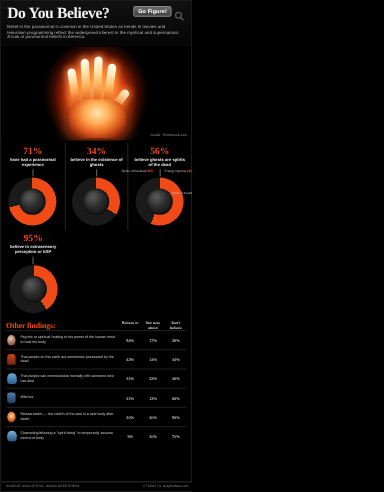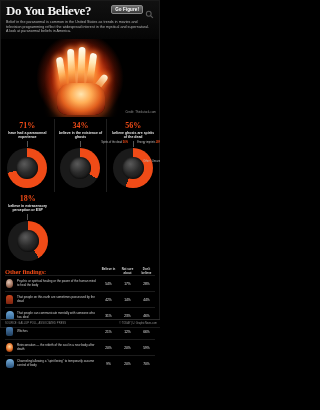--- a/index.html
+++ b/index.html
@@ -1,21 +1,21 @@
 <!DOCTYPE html>
 <html><head>
 <meta charset="utf-8">
 <style>
   * { margin:0; padding:0; box-sizing:border-box; }
   body {
     width:160px; height:410px; overflow:hidden;
     background:#000; font-family:"Liberation Sans", sans-serif;
     color:#fff; position:relative;
   }
-  .page { width:160px; height:328px; position:relative; background:#000;
+  .page { width:160px; height:410px; position:relative; background:#000;
           border:1px solid #1a1a1a; }
 
   
   .header { position:relative; padding:3px 5px 0 5px; height:38px;
             background:linear-gradient(180deg,#111 0%,#050505 100%); }
   .title-row { display:flex; align-items:flex-start; justify-content:space-between; }
   .title {
     font-family:"Liberation Serif", serif;
     font-size:13px; font-weight:bold; letter-spacing:-0.3px;
     color:#f2f2f2; line-height:13px;
@@ -253,21 +253,21 @@
             <span class="v">16%</span>
           </div>
         </div>
       </div>
 
     </div>
 
     <div class="donut-row">
 
       <div class="donut-cell">
-        <div class="pct">18%</div>
+        <div class="pct">95%</div>
         <div class="pct-label">believe in extrasensory perception or ESP</div>
         <div class="stem"></div>
         <div class="donut-wrap">
           <div class="donut" style="background:conic-gradient(#f04b17 0 41%, #1a1a1a 41% 100%);"></div>
           <div class="donut-hole"></div>
         </div>
       </div>
 
 
 

